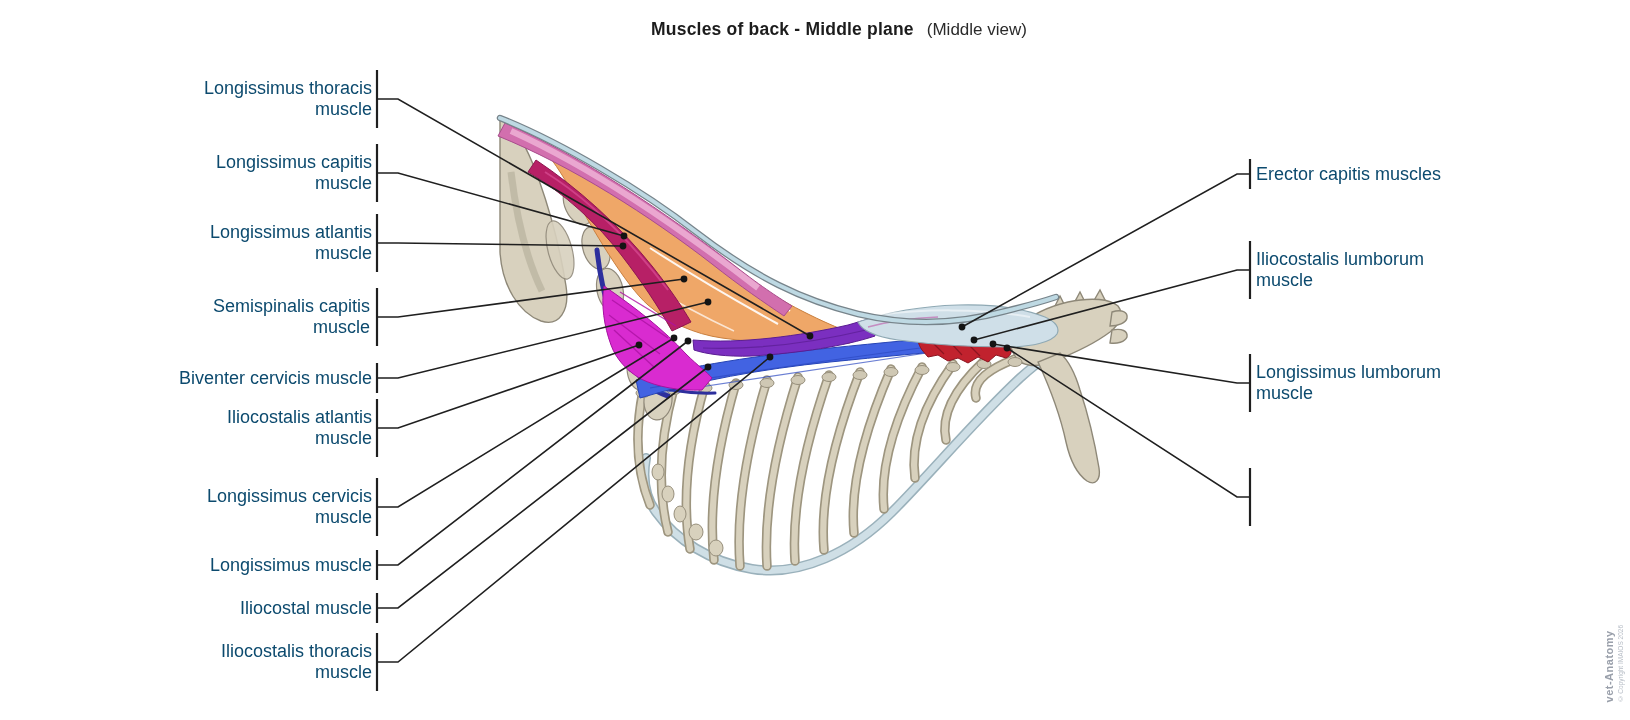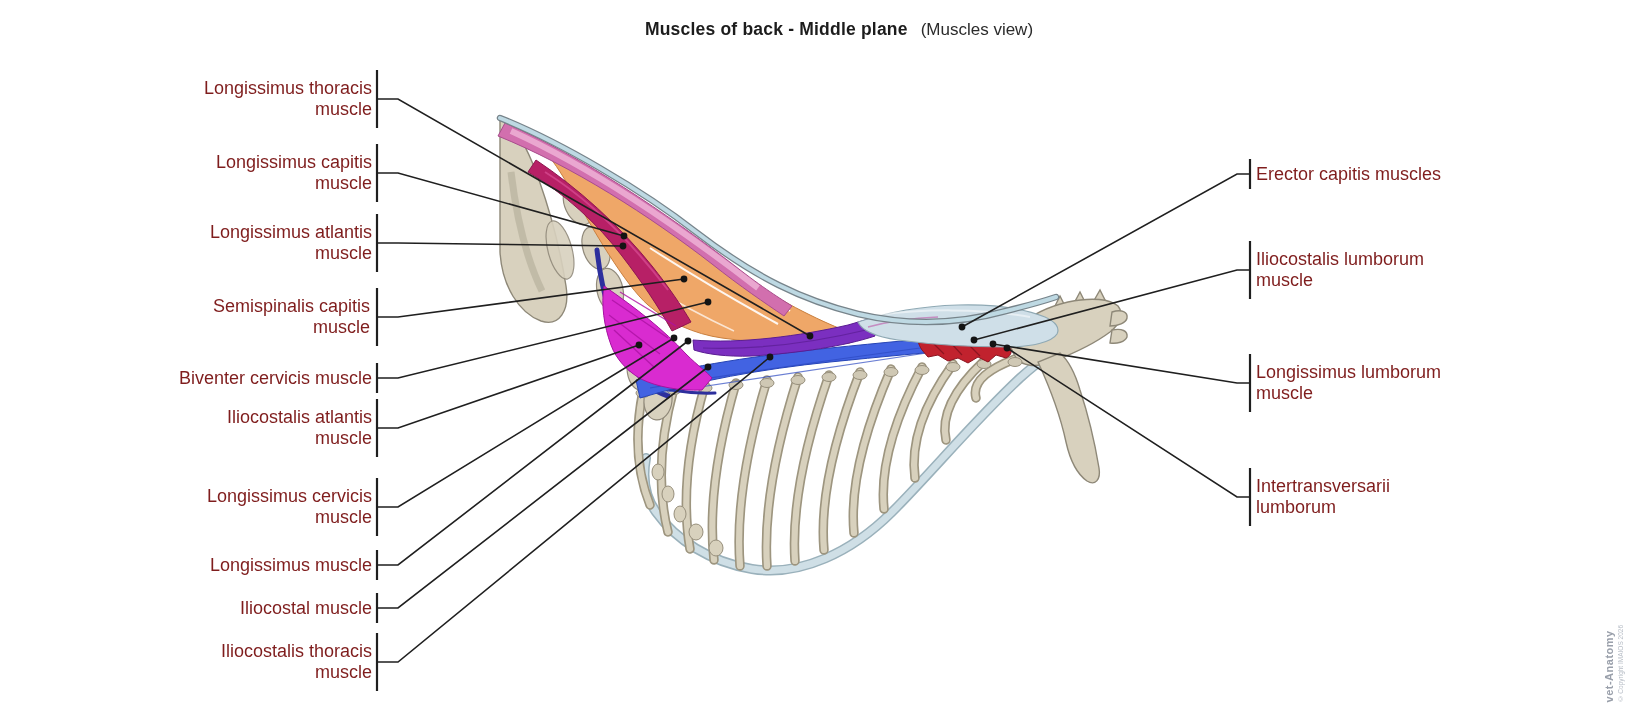--- a/index.html
+++ b/index.html
@@ -9,21 +9,21 @@
   }
   #illustration,#leader-layer{position:absolute;left:0;top:0;}
   #leader-layer{pointer-events:none;}
   .title-row{
     position:absolute;top:19px;left:0;width:100%;
     display:flex;justify-content:center;align-items:baseline;gap:13px;margin-left:24px;
   }
   .title-main{font-size:17.5px;font-weight:bold;color:#1c1c1c;letter-spacing:.2px;}
   .title-sub{font-size:17px;color:#2b2b2b;}
   .muscle-label{
-    position:absolute;font-size:18px;line-height:21px;color:#7f1d1d;
+    position:absolute;font-size:18px;line-height:21px;color:#0c4a6e;
     white-space:pre-line;
   }
   .muscle-label.left{text-align:right;}
   .muscle-label.right{text-align:left;}
   .leader{fill:none;stroke:#1f1f1f;stroke-width:1.6px;}
   .tick{stroke:#1f1f1f;stroke-width:2.2px;}
   .dot{fill:#141414;}
   .watermark{
     position:absolute;right:6px;bottom:18px;display:flex;flex-direction:row;gap:2px;
   }
@@ -244,21 +244,21 @@
       <line x1="1250" x2="1250" y1="354" y2="412" class="tick"></line>
       <polyline points="1250,383 1237,383 993,344" class="leader"></polyline>
       <circle cx="993" cy="344" r="3.4" class="dot"></circle>
       <line x1="1250" x2="1250" y1="468" y2="526" class="tick"></line>
       <polyline points="1250,497 1237,497 1007,348" class="leader"></polyline>
       <circle cx="1007" cy="348" r="3.4" class="dot"></circle>
     </svg>
 
   <div class="title-row">
     <span class="title-main">Muscles of back - Middle plane</span>
-    <span class="title-sub">(Muscles view)</span>
+    <span class="title-sub">(Middle view)</span>
   </div>
 
   <div class="watermark">
     <span class="wm-brand">vet-Anatomy</span>
     <span class="wm-copy">© Copyright IMAIOS 2026</span>
   </div>
 
 <div class="muscle-label left" style="top: 78px; right: 1258px;">Longissimus thoracis
 muscle</div>
     <div class="muscle-label left" style="top: 152px; right: 1258px;">Longissimus capitis
@@ -274,15 +274,13 @@
 muscle</div>
     <div class="muscle-label left" style="top: 554.5px; right: 1258px;">Longissimus muscle</div>
     <div class="muscle-label left" style="top: 597.5px; right: 1258px;">Iliocostal muscle</div>
     <div class="muscle-label left" style="top: 641px; right: 1258px;">Iliocostalis thoracis
 muscle</div>
     <div class="muscle-label right" style="top: 163.5px; left: 1256px;">Erector capitis muscles</div>
     <div class="muscle-label right" style="top: 249px; left: 1256px;">Iliocostalis lumborum
 muscle</div>
     <div class="muscle-label right" style="top: 362px; left: 1256px;">Longissimus lumborum
 muscle</div>
-    <div class="muscle-label right" style="top: 476px; left: 1256px;">Intertransversarii
-lumborum</div>
   </div>
 
 </body></html>

